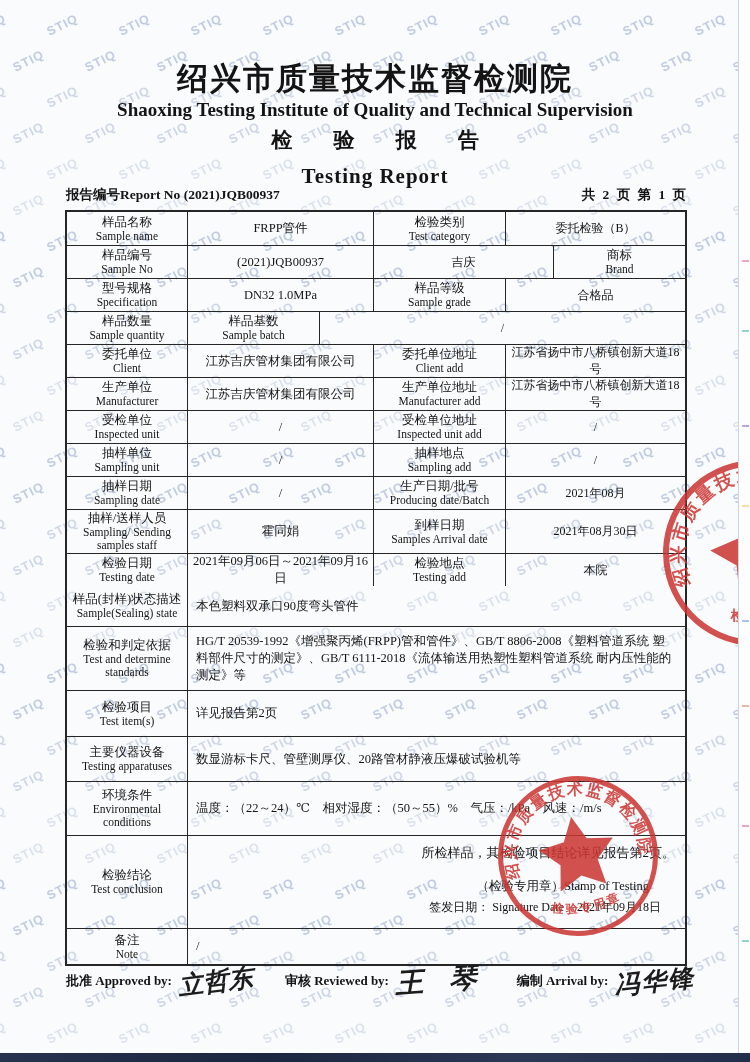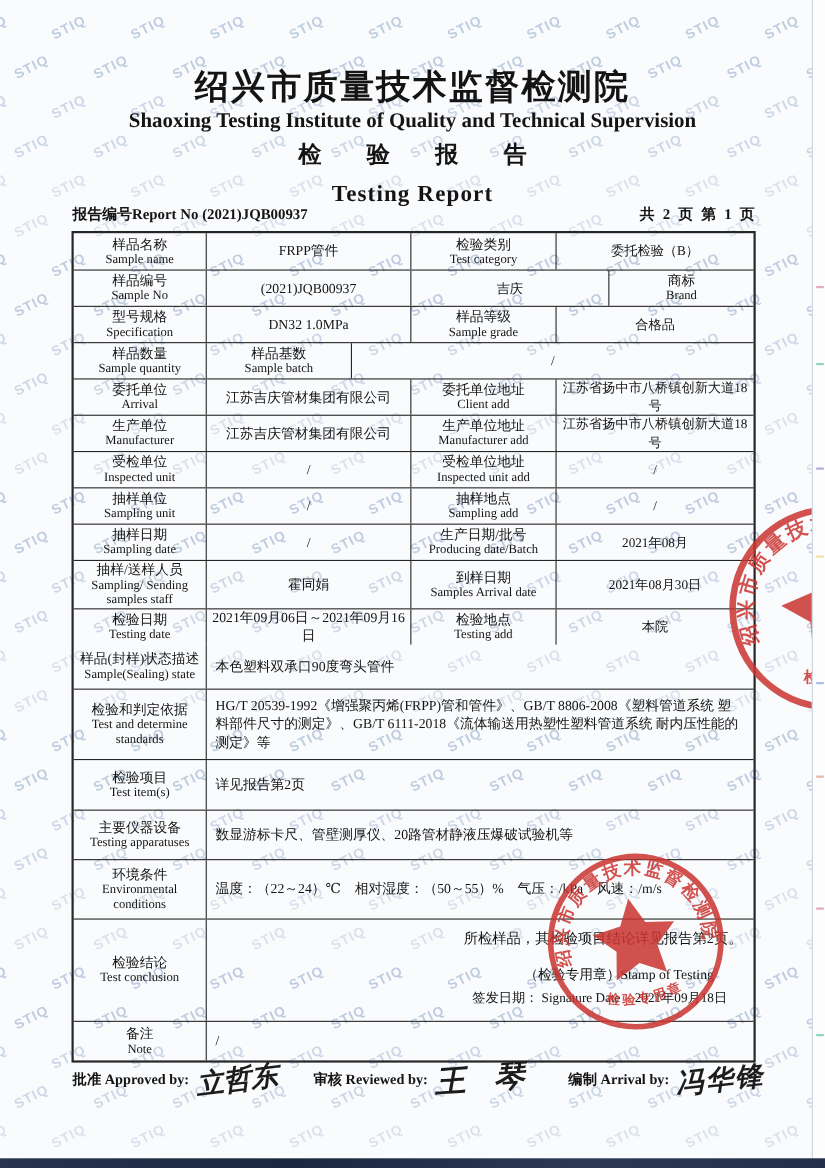--- a/index.html
+++ b/index.html
@@ -467,21 +467,21 @@
           </div>
           <div class="cell c3 lab">
             <span class="cn">样品基数</span>
             <span class="en">Sample batch</span>
           </div>
           <div class="cell c4 val small">/</div>
         </div>
         <div class="trow" style="height: 33px;">
           <div class="cell c1 lab">
             <span class="cn">委托单位</span>
-            <span class="en">Arrival</span>
+            <span class="en">Client</span>
           </div>
           <div class="cell c2 val">江苏吉庆管材集团有限公司</div>
           <div class="cell c3 lab">
             <span class="cn">委托单位地址</span>
             <span class="en">Client  add</span>
           </div>
           <div class="cell c4 val small">江苏省扬中市八桥镇创新大道18号</div>
         </div>
         <div class="trow" style="height: 33px;">
           <div class="cell c1 lab">

